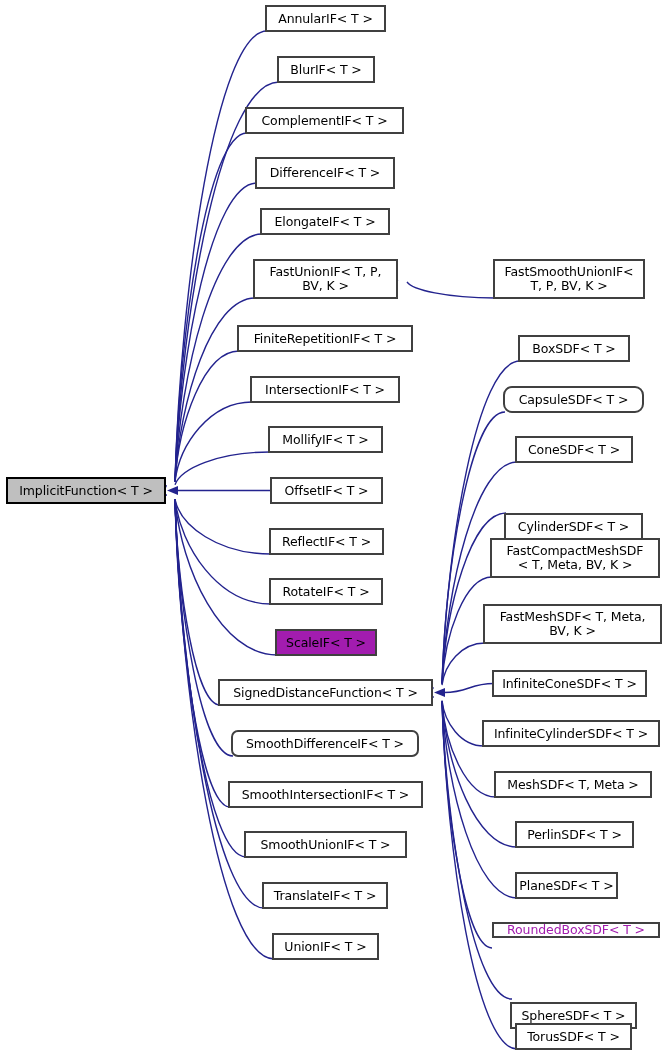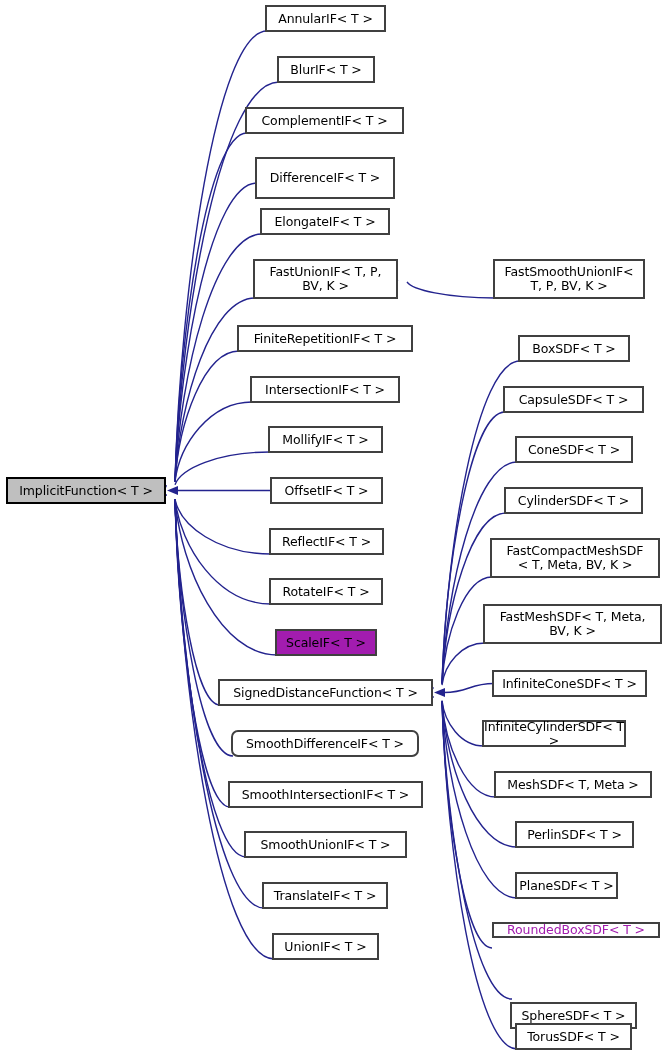--- a/index.html
+++ b/index.html
@@ -119,49 +119,49 @@
         <polygon points="433.5,697.5 422.46913421348984,692.9745166004061 428.9745166004061,686.46913421349" fill="#23238e"></polygon>
         <path d="M517,1049 C475.75,1049 446.5,851.23 442,701.5" fill="none" stroke="#23238e" stroke-width="1.4"></path>
         <polygon points="433.5,697.5 422.46913421348984,692.9745166004061 428.9745166004061,686.46913421349" fill="#23238e"></polygon>
       </g>
   </svg>
   <div id="node-layer">
       <div class="node root" style="left: 6px; top: 477px; width: 160px; height: 27px; background: rgb(191, 191, 191); border-color: rgb(0, 0, 0); color: rgb(0, 0, 0);">ImplicitFunction&lt; T &gt;</div>
       <div class="node" style="left: 265px; top: 5px; width: 121px; height: 27px; background: rgb(255, 255, 255); border-color: rgb(64, 64, 64); color: rgb(0, 0, 0);">AnnularIF&lt; T &gt;</div>
       <div class="node" style="left: 277px; top: 56px; width: 98px; height: 27px; background: rgb(255, 255, 255); border-color: rgb(64, 64, 64); color: rgb(0, 0, 0);">BlurIF&lt; T &gt;</div>
       <div class="node" style="left: 245px; top: 107px; width: 159px; height: 27px; background: rgb(255, 255, 255); border-color: rgb(64, 64, 64); color: rgb(0, 0, 0);">ComplementIF&lt; T &gt;</div>
-      <div class="node" style="left: 255px; top: 157px; width: 140px; height: 42px; background: rgb(255, 255, 255); border-color: rgb(64, 64, 64); color: rgb(0, 0, 0);">DifferenceIF&lt; T &gt;</div>
+      <div class="node" style="left: 255px; top: 157px; width: 140px; height: 32px; background: rgb(255, 255, 255); border-color: rgb(64, 64, 64); color: rgb(0, 0, 0);">DifferenceIF&lt; T &gt;</div>
       <div class="node" style="left: 260px; top: 208px; width: 130px; height: 27px; background: rgb(255, 255, 255); border-color: rgb(64, 64, 64); color: rgb(0, 0, 0);">ElongateIF&lt; T &gt;</div>
       <div class="node" style="left: 253px; top: 259px; width: 145px; height: 40px; background: rgb(255, 255, 255); border-color: rgb(64, 64, 64); color: rgb(0, 0, 0);">FastUnionIF&lt; T, P,
 BV, K &gt;</div>
       <div class="node" style="left: 493px; top: 259px; width: 152px; height: 40px; background: rgb(255, 255, 255); border-color: rgb(64, 64, 64); color: rgb(0, 0, 0);">FastSmoothUnionIF&lt;
 T, P, BV, K &gt;</div>
       <div class="node" style="left: 237px; top: 325px; width: 176px; height: 27px; background: rgb(255, 255, 255); border-color: rgb(64, 64, 64); color: rgb(0, 0, 0);">FiniteRepetitionIF&lt; T &gt;</div>
       <div class="node" style="left: 250px; top: 376px; width: 150px; height: 27px; background: rgb(255, 255, 255); border-color: rgb(64, 64, 64); color: rgb(0, 0, 0);">IntersectionIF&lt; T &gt;</div>
       <div class="node" style="left: 268px; top: 426px; width: 115px; height: 27px; background: rgb(255, 255, 255); border-color: rgb(64, 64, 64); color: rgb(0, 0, 0);">MollifyIF&lt; T &gt;</div>
       <div class="node" style="left: 270px; top: 477px; width: 113px; height: 27px; background: rgb(255, 255, 255); border-color: rgb(64, 64, 64); color: rgb(0, 0, 0);">OffsetIF&lt; T &gt;</div>
       <div class="node" style="left: 269px; top: 528px; width: 115px; height: 27px; background: rgb(255, 255, 255); border-color: rgb(64, 64, 64); color: rgb(0, 0, 0);">ReflectIF&lt; T &gt;</div>
       <div class="node" style="left: 269px; top: 578px; width: 114px; height: 27px; background: rgb(255, 255, 255); border-color: rgb(64, 64, 64); color: rgb(0, 0, 0);">RotateIF&lt; T &gt;</div>
       <div class="node" style="left: 275px; top: 629px; width: 102px; height: 27px; background: #a21caf; border-color: rgb(64, 64, 64); color: rgb(0, 0, 0);">ScaleIF&lt; T &gt;</div>
       <div class="node" style="left: 218px; top: 679px; width: 215px; height: 27px; background: rgb(255, 255, 255); border-color: rgb(64, 64, 64); color: rgb(0, 0, 0);">SignedDistanceFunction&lt; T &gt;</div>
       <div class="node" style="left: 231px; top: 730px; width: 188px; height: 27px; background: rgb(255, 255, 255); border-color: rgb(64, 64, 64); color: rgb(0, 0, 0); border-radius: 7px;">SmoothDifferenceIF&lt; T &gt;</div>
       <div class="node" style="left: 228px; top: 781px; width: 195px; height: 27px; background: rgb(255, 255, 255); border-color: rgb(64, 64, 64); color: rgb(0, 0, 0);">SmoothIntersectionIF&lt; T &gt;</div>
       <div class="node" style="left: 244px; top: 831px; width: 163px; height: 27px; background: rgb(255, 255, 255); border-color: rgb(64, 64, 64); color: rgb(0, 0, 0);">SmoothUnionIF&lt; T &gt;</div>
       <div class="node" style="left: 262px; top: 882px; width: 126px; height: 27px; background: rgb(255, 255, 255); border-color: rgb(64, 64, 64); color: rgb(0, 0, 0);">TranslateIF&lt; T &gt;</div>
       <div class="node" style="left: 272px; top: 933px; width: 107px; height: 27px; background: rgb(255, 255, 255); border-color: rgb(64, 64, 64); color: rgb(0, 0, 0);">UnionIF&lt; T &gt;</div>
       <div class="node" style="left: 518px; top: 335px; width: 112px; height: 27px; background: rgb(255, 255, 255); border-color: rgb(64, 64, 64); color: rgb(0, 0, 0);">BoxSDF&lt; T &gt;</div>
-      <div class="node" style="left: 503px; top: 386px; width: 141px; height: 27px; background: rgb(255, 255, 255); border-color: rgb(64, 64, 64); color: rgb(0, 0, 0);">CapsuleSDF&lt; T &gt;</div>
+      <div class="node" style="left: 503px; top: 386px; width: 141px; height: 27px; background: rgb(255, 255, 255); border-color: rgb(64, 64, 64); color: rgb(0, 0, 0); border-radius: 9px;">CapsuleSDF&lt; T &gt;</div>
       <div class="node" style="left: 515px; top: 436px; width: 118px; height: 27px; background: rgb(255, 255, 255); border-color: rgb(64, 64, 64); color: rgb(0, 0, 0);">ConeSDF&lt; T &gt;</div>
-      <div class="node" style="left: 504px; top: 487px; width: 139px; height: 27px; background: rgb(255, 255, 255); border-color: rgb(64, 64, 64); color: rgb(0, 0, 0);">CylinderSDF&lt; T &gt;</div>
+      <div class="node" style="left: 504px; top: 513px; width: 139px; height: 27px; background: rgb(255, 255, 255); border-color: rgb(64, 64, 64); color: rgb(0, 0, 0);">CylinderSDF&lt; T &gt;</div>
       <div class="node" style="left: 490px; top: 538px; width: 170px; height: 40px; background: rgb(255, 255, 255); border-color: rgb(64, 64, 64); color: rgb(0, 0, 0);">FastCompactMeshSDF
 &lt; T, Meta, BV, K &gt;</div>
       <div class="node" style="left: 483px; top: 604px; width: 179px; height: 40px; background: rgb(255, 255, 255); border-color: rgb(64, 64, 64); color: rgb(0, 0, 0);">FastMeshSDF&lt; T, Meta,
 BV, K &gt;</div>
       <div class="node" style="left: 492px; top: 670px; width: 155px; height: 27px; background: rgb(255, 255, 255); border-color: rgb(64, 64, 64); color: rgb(0, 0, 0);">InfiniteConeSDF&lt; T &gt;</div>
-      <div class="node" style="left: 482px; top: 720px; width: 144px; height: 27px; background: rgb(255, 255, 255); border-color: rgb(64, 64, 64); color: rgb(0, 0, 0);">InfiniteCylinderSDF&lt; T &gt;</div>
+      <div class="node" style="left: 482px; top: 720px; width: 178px; height: 27px; background: rgb(255, 255, 255); border-color: rgb(64, 64, 64); color: rgb(0, 0, 0);">InfiniteCylinderSDF&lt; T &gt;</div>
       <div class="node" style="left: 494px; top: 771px; width: 158px; height: 27px; background: rgb(255, 255, 255); border-color: rgb(64, 64, 64); color: rgb(0, 0, 0);">MeshSDF&lt; T, Meta &gt;</div>
       <div class="node" style="left: 515px; top: 821px; width: 119px; height: 27px; background: rgb(255, 255, 255); border-color: rgb(64, 64, 64); color: rgb(0, 0, 0);">PerlinSDF&lt; T &gt;</div>
       <div class="node" style="left: 515px; top: 872px; width: 103px; height: 27px; background: rgb(255, 255, 255); border-color: rgb(64, 64, 64); color: rgb(0, 0, 0);">PlaneSDF&lt; T &gt;</div>
       <div class="node" style="left: 492px; top: 922px; width: 168px; height: 16px; background: rgb(255, 255, 255); border-color: rgb(64, 64, 64); color: #a21caf;">RoundedBoxSDF&lt; T &gt;</div>
       <div class="node" style="left: 510px; top: 1002px; width: 127px; height: 27px; background: rgb(255, 255, 255); border-color: rgb(64, 64, 64); color: rgb(0, 0, 0);">SphereSDF&lt; T &gt;</div>
       <div class="node" style="left: 515px; top: 1023px; width: 117px; height: 27px; background: rgb(255, 255, 255); border-color: rgb(64, 64, 64); color: rgb(0, 0, 0);">TorusSDF&lt; T &gt;</div>
     </div>
 </div>
 
 </body></html>

